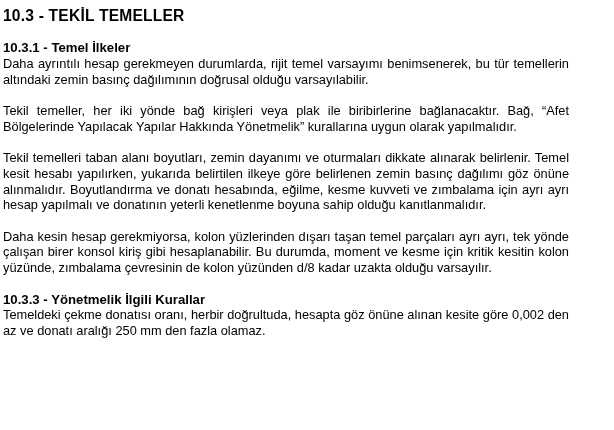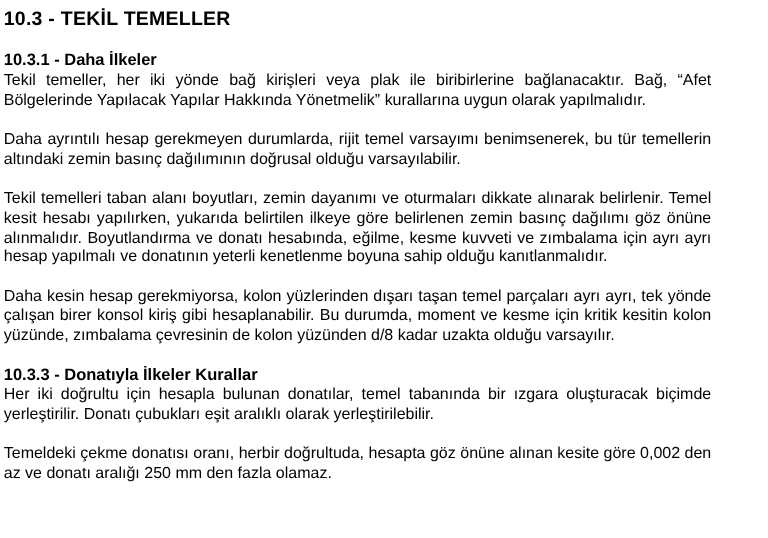--- a/index.html
+++ b/index.html
@@ -50,24 +50,23 @@
     top: -5px;
   }
 </style>
 </head>
 <body>
 
 <div class="page">
 
   <h1 class="doc-title">10.3 - TEKİL TEMELLER</h1>
 
-  <h2 class="sec-heading">10.3.1 - Daha İlkeler</h2>
+  <h2 class="sec-heading">10.3.1 - Temel İlkeler</h2>
+  <p class="body-par">Daha ayrıntılı hesap gerekmeyen durumlarda, rijit temel varsayımı benimsenerek, bu tür temellerin altındaki zemin basınç dağılımının doğrusal olduğu varsayılabilir.</p>
   <p class="body-par">Tekil temeller, her iki yönde bağ kirişleri veya plak ile biribirlerine bağlanacaktır. Bağ, “Afet Bölgelerinde Yapılacak Yapılar Hakkında Yönetmelik” kurallarına uygun olarak yapılmalıdır.</p>
-  <p class="body-par">Daha ayrıntılı hesap gerekmeyen durumlarda, rijit temel varsayımı benimsenerek, bu tür temellerin altındaki zemin basınç dağılımının doğrusal olduğu varsayılabilir.</p>
 
   <p class="body-par">Tekil temelleri taban alanı boyutları, zemin dayanımı ve oturmaları dikkate alınarak belirlenir. Temel kesit hesabı yapılırken, yukarıda belirtilen ilkeye göre belirlenen zemin basınç dağılımı göz önüne alınmalıdır. Boyutlandırma ve donatı hesabında, eğilme, kesme kuvveti ve zımbalama için ayrı ayrı hesap yapılmalı ve donatının yeterli kenetlenme boyuna sahip olduğu kanıtlanmalıdır.</p>
   <p class="body-par">Daha kesin hesap gerekmiyorsa, kolon yüzlerinden dışarı taşan temel parçaları ayrı ayrı, tek yönde çalışan birer konsol kiriş gibi hesaplanabilir. Bu durumda, moment ve kesme için kritik kesitin kolon yüzünde, zımbalama çevresinin de kolon yüzünden  d/8  kadar uzakta olduğu varsayılır.</p>
 
-  <h2 class="sec-heading">10.3.3 - Donatıyla İlkeler Kurallar</h2>
-  <p class="body-par">Her iki doğrultu için hesapla bulunan donatılar, temel tabanında bir ızgara oluşturacak biçimde yerleştirilir. Donatı çubukları eşit aralıklı olarak yerleştirilebilir.</p>
+  <h2 class="sec-heading">10.3.3 - Yönetmelik İlgili Kurallar</h2>
   <p class="body-par no-gap">Temeldeki çekme donatısı oranı, herbir doğrultuda, hesapta göz önüne alınan kesite göre 0,002 den az ve donatı aralığı 250 mm den fazla olamaz.</p>
 
 </div>
 
 </body></html>

